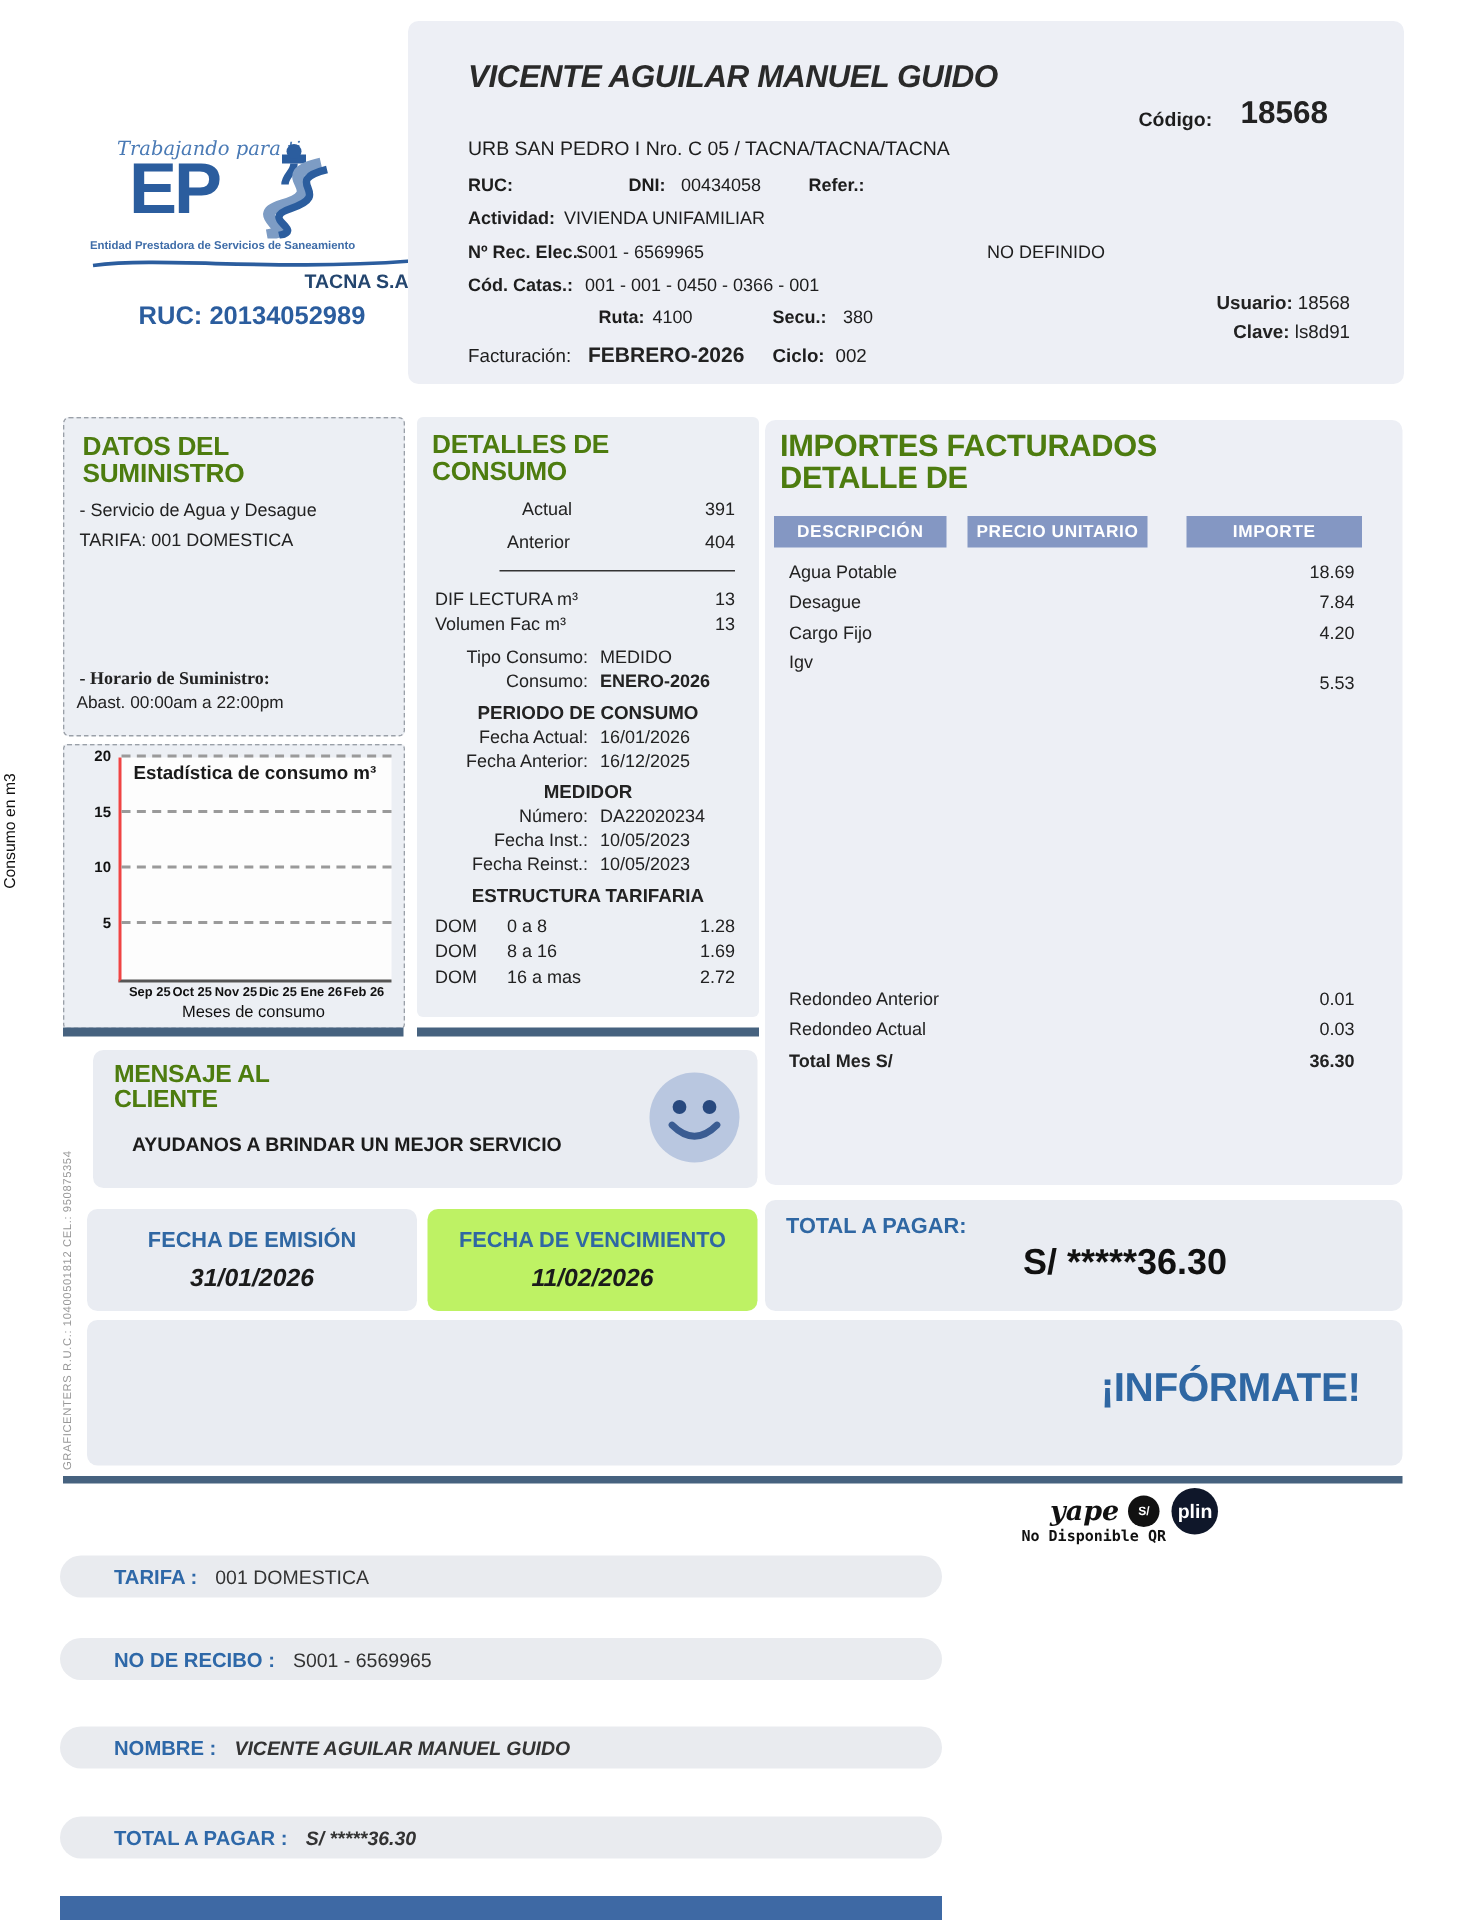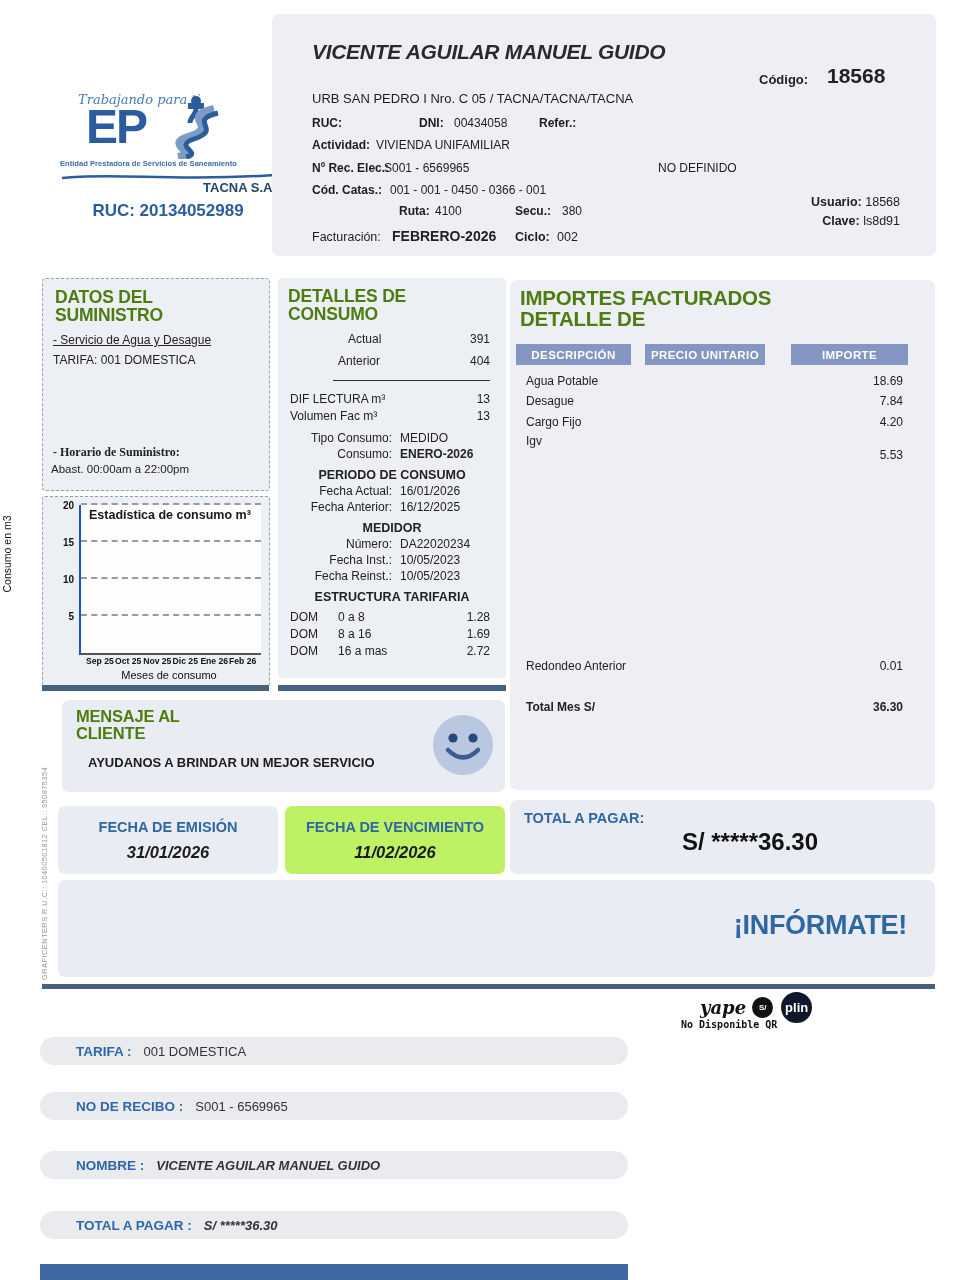--- a/index.html
+++ b/index.html
@@ -22,21 +22,21 @@
   .drow2{display:flex;padding:0 16px 0 6px;margin-top:2px;}
   .drow2 .lab{flex:0 0 108px;text-align:right;padding-right:8px;}
   .ctr{text-align:center;font-weight:bold;font-size:12.5px;margin-top:7px;}
   
   .chip{position:absolute;height:21px;background:#8497c3;color:#fff;font-weight:bold;
         font-size:11.5px;letter-spacing:0.4px;display:flex;align-items:center;justify-content:center;}
   .irow{position:absolute;left:16px;right:32px;display:flex;font-size:12px;}
   .irow .val{margin-left:auto;}
   
   .plot{position:absolute;left:36px;top:8px;width:180px;height:148px;background:#fdfdfd;
-        border-left:2px solid #1d4ed8;border-bottom:2px solid #555;}
+        border-left:2px solid #ef4444;border-bottom:2px solid #555;}
   .gridline{position:absolute;left:0;right:0;border-top:2px dashed #9a9a9a;height:0;}
   .bars,.xlabs{position:absolute;left:0;right:0;display:flex;justify-content:space-between;padding:0 5px;}
   .bars{bottom:0;top:0;align-items:flex-end;}
   .slot{width:27px;display:flex;justify-content:center;}
   .bar{width:19px;background:#a3a3a3;}
   .xlabs{top:100%;margin-top:3px;}
   .xlab{width:27px;text-align:center;font-size:8.6px;font-weight:bold;color:#111;white-space:nowrap;}
   .ytick{position:absolute;right:3px;transform:translateY(50%);font-size:10px;font-weight:bold;color:#111;}
   
   .pill{position:absolute;left:40px;width:588px;height:28px;background:#e9ebef;border-radius:14px;
@@ -111,21 +111,21 @@
     <div class="abs b" style="left:120px;top:214px;font-size:14px;">FEBRERO-2026</div>
     <div class="abs hl" style="left:243px;top:216px;font-size:12.5px;">Ciclo:</div>
     <div class="abs hv" style="left:285px;top:216px;font-size:12.5px;">002</div>
   </div>
 
   <div class="box" style="left:42px;top:278px;width:226px;height:211px;background:#eceff4;border:1px dashed #9aa0a8;border-radius:4px;">
     <div class="abs sec-title" style="left:12px;top:10px;font-size:17.5px;">
       <div>DATOS DEL</div>
       <div>SUMINISTRO</div>
     </div>
-    <div class="abs" style="left:10px;top:54px;font-size:12px;text-decoration:underline;">- Servicio de Agua y Desague</div>
+    <div class="abs" style="left:10px;top:54px;font-size:12px;">- Servicio de Agua y Desague</div>
     <div class="abs" style="left:10px;top:74px;font-size:12px;">TARIFA: 001 DOMESTICA</div>
     <div class="abs b" style="left:10px;top:166px;font-size:12px;font-family:Liberation Serif, serif;">- Horario de Suministro:</div>
     <div class="abs" style="left:8px;top:184px;font-size:11.5px;">Abast. 00:00am a 22:00pm</div>
   </div>
 
   <div class="box" style="left:42px;top:496px;width:226px;height:188px;background:#eceff4;border:1px dashed #9aa0a8;border-radius:3px;">
     <div class="abs" style="left:2px;top:54px;transform:rotate(-90deg);transform-origin:left top;font-size:10.5px;color:#111;width:110px;text-align:center;left:-42px;top:112px;">Consumo en m3</div>
     <div class="plot">
       <div class="abs b" style="left:8px;top:3px;font-size:12.5px;color:#1a1a1a;white-space:nowrap;">Estadística de consumo m³</div>
       <div></div>
@@ -266,20 +266,24 @@
     </div>
     <div class="irow" style="top:154px;flex-direction:column;">
       <span>Igv</span>
       <span class="val">5.53</span>
     </div>
 
     <div class="irow" style="top:379px;">
       <span>Redondeo Anterior</span>
       <span class="val">0.01</span>
     </div>
+    <div class="irow" style="top:399px;">
+      <span>Redondeo Actual</span>
+      <span class="val">0.03</span>
+    </div>
     <div class="irow b" style="top:420px;">
       <span>Total Mes S/</span>
       <span class="val">36.30</span>
     </div>
   </div>
 
   <div class="box" style="left:62px;top:700px;width:443px;height:92px;background:#e9ecf2;">
     <div class="abs sec-title" style="left:14px;top:8px;font-size:16.5px;">
       <div>MENSAJE AL</div>
       <div>CLIENTE</div>

